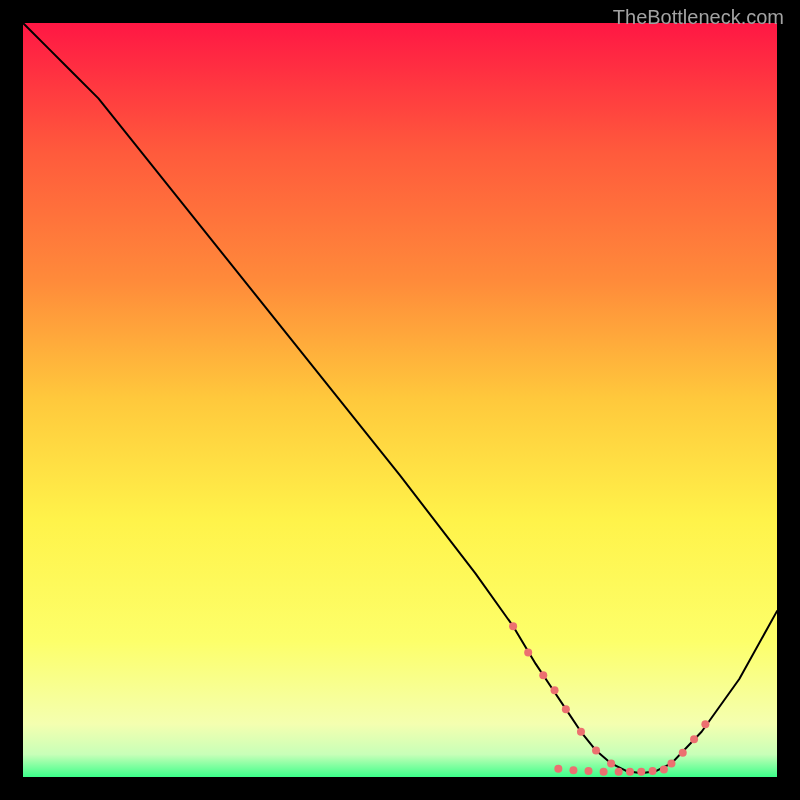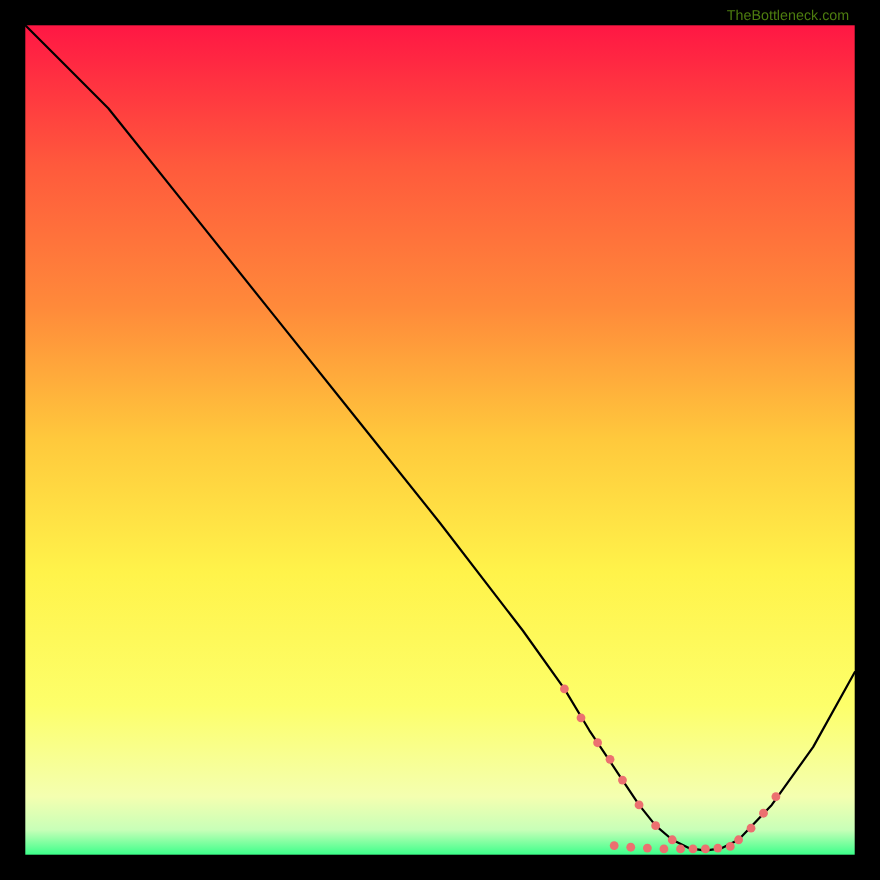--- a/index.html
+++ b/index.html
@@ -12,23 +12,23 @@
     font-family: Arial, sans-serif;
   }
   .chart-container {
     position: relative;
     width: 800px;
     height: 800px;
   }
   .watermark {
     position: absolute;
     top: 6px;
-    right: 28px;
-    color: #4d7c0f;
-    font-size: 13px;
+    right: 16px;
+    color: #a3a3a3;
+    font-size: 20px;
     font-weight: 500;
     z-index: 10;
   }
   svg {
     display: block;
   }
 </style>
 </head>
 <body>
 

